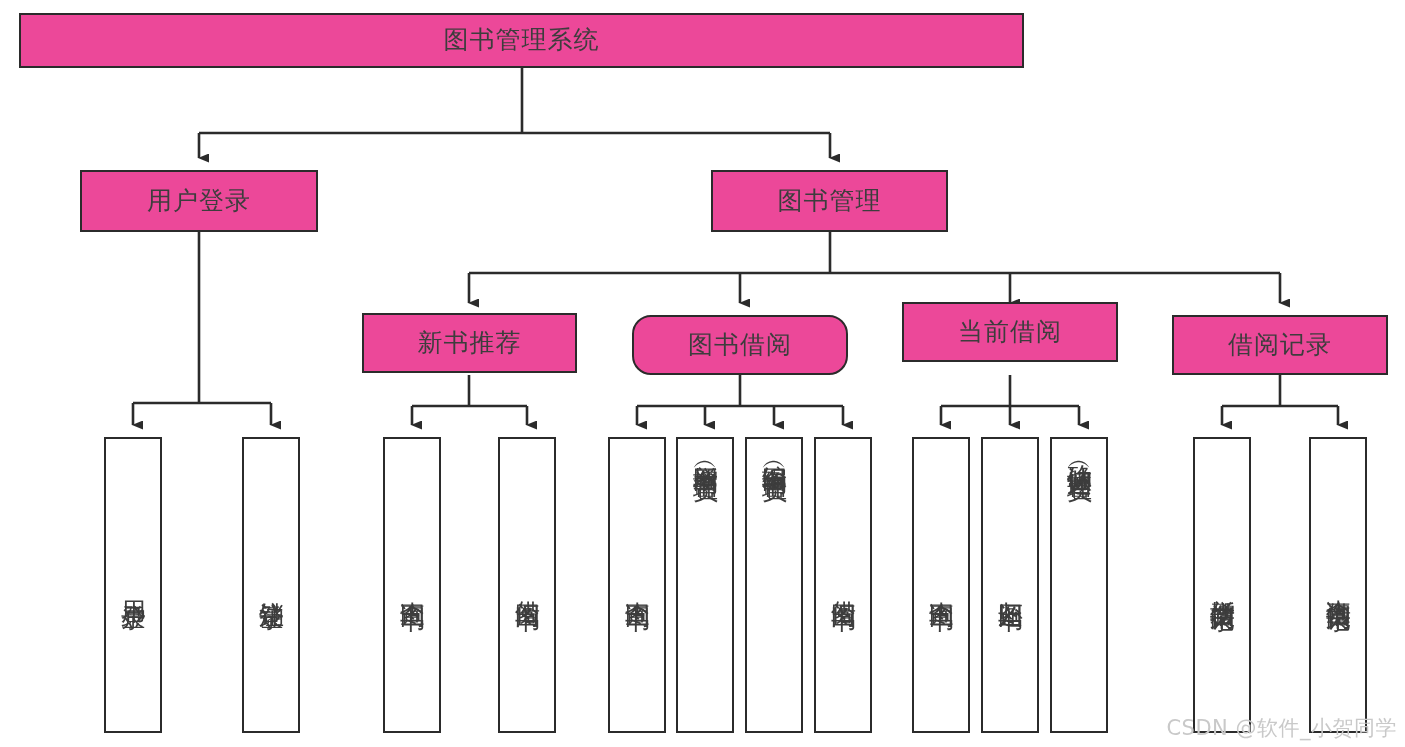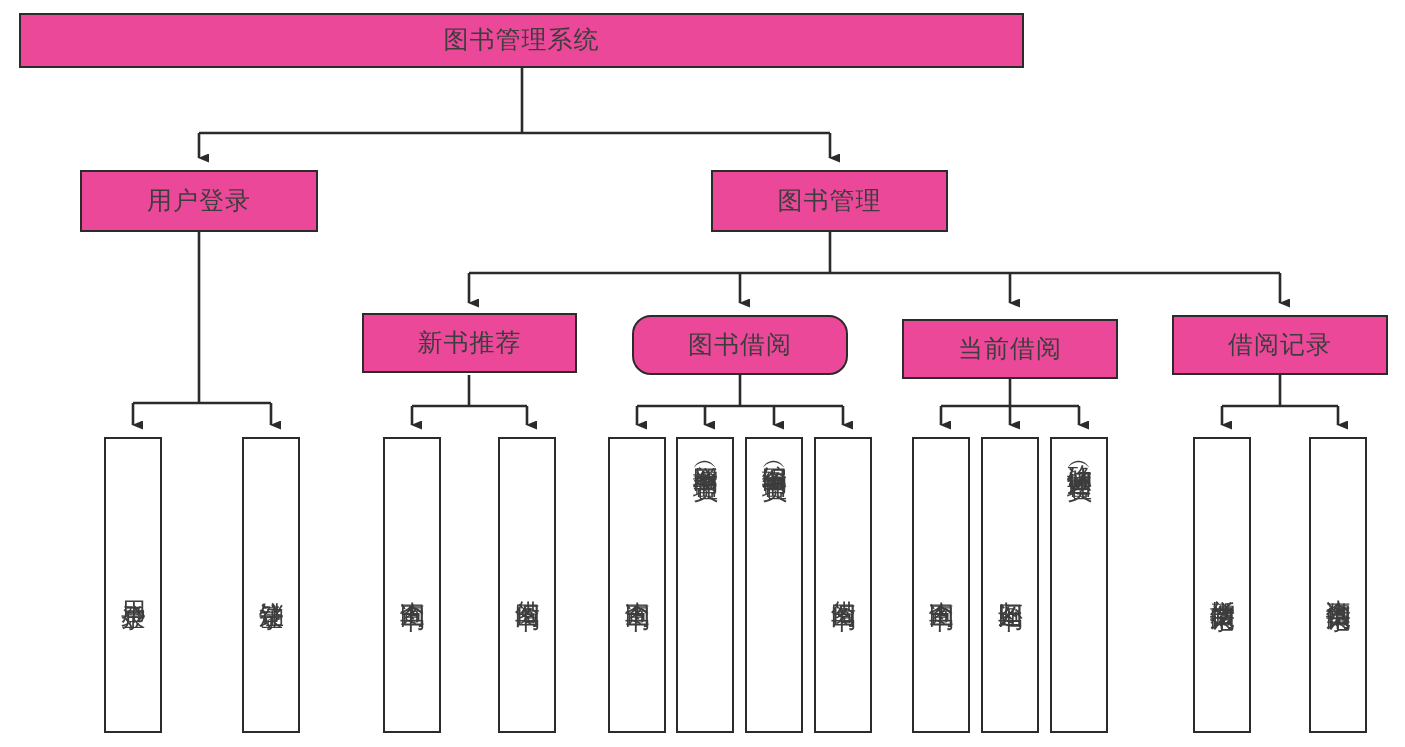--- a/index.html
+++ b/index.html
@@ -83,21 +83,21 @@
   <div class="node" style="left:711px;top:170px;width:237px;height:62px;">
     <span class="lbl">图书管理</span>
   </div>
 
   <div class="node" style="left:362px;top:313px;width:215px;height:60px;">
     <span class="lbl">新书推荐</span>
   </div>
   <div class="node" style="left:632px;top:315px;width:216px;height:60px;border-radius:19px;">
     <span class="lbl">图书借阅</span>
   </div>
-  <div class="node" style="left:902px;top:319px;width:216px;height:60px;">
+  <div class="node" style="left:902px;top:302px;width:216px;height:60px;">
     <span class="lbl">当前借阅</span>
   </div>
   <div class="node" style="left:1172px;top:315px;width:216px;height:60px;justify-content:center;">
     <span class="lbl">借阅记录</span>
   </div>
 
   <div class="leaf" style="left:104px;top:437px;width:58px;height:296px;">
     <span class="vlbl">用户登录</span>
   </div>
   <div class="leaf" style="left:242px;top:437px;width:58px;height:296px;">
@@ -134,14 +134,15 @@
     <span class="vlbl">确认归还（管理员）</span>
   </div>
 
   <div class="leaf" style="left:1193px;top:437px;width:58px;height:296px;">
     <span class="vlbl">新增借阅记录</span>
   </div>
   <div class="leaf" style="left:1309px;top:437px;width:58px;height:296px;">
     <span class="vlbl">查询借阅记录</span>
   </div>
 
+  <div id="watermark">CSDN @软件_小贺同学</div>
 
 </div>
 
 </body></html>

